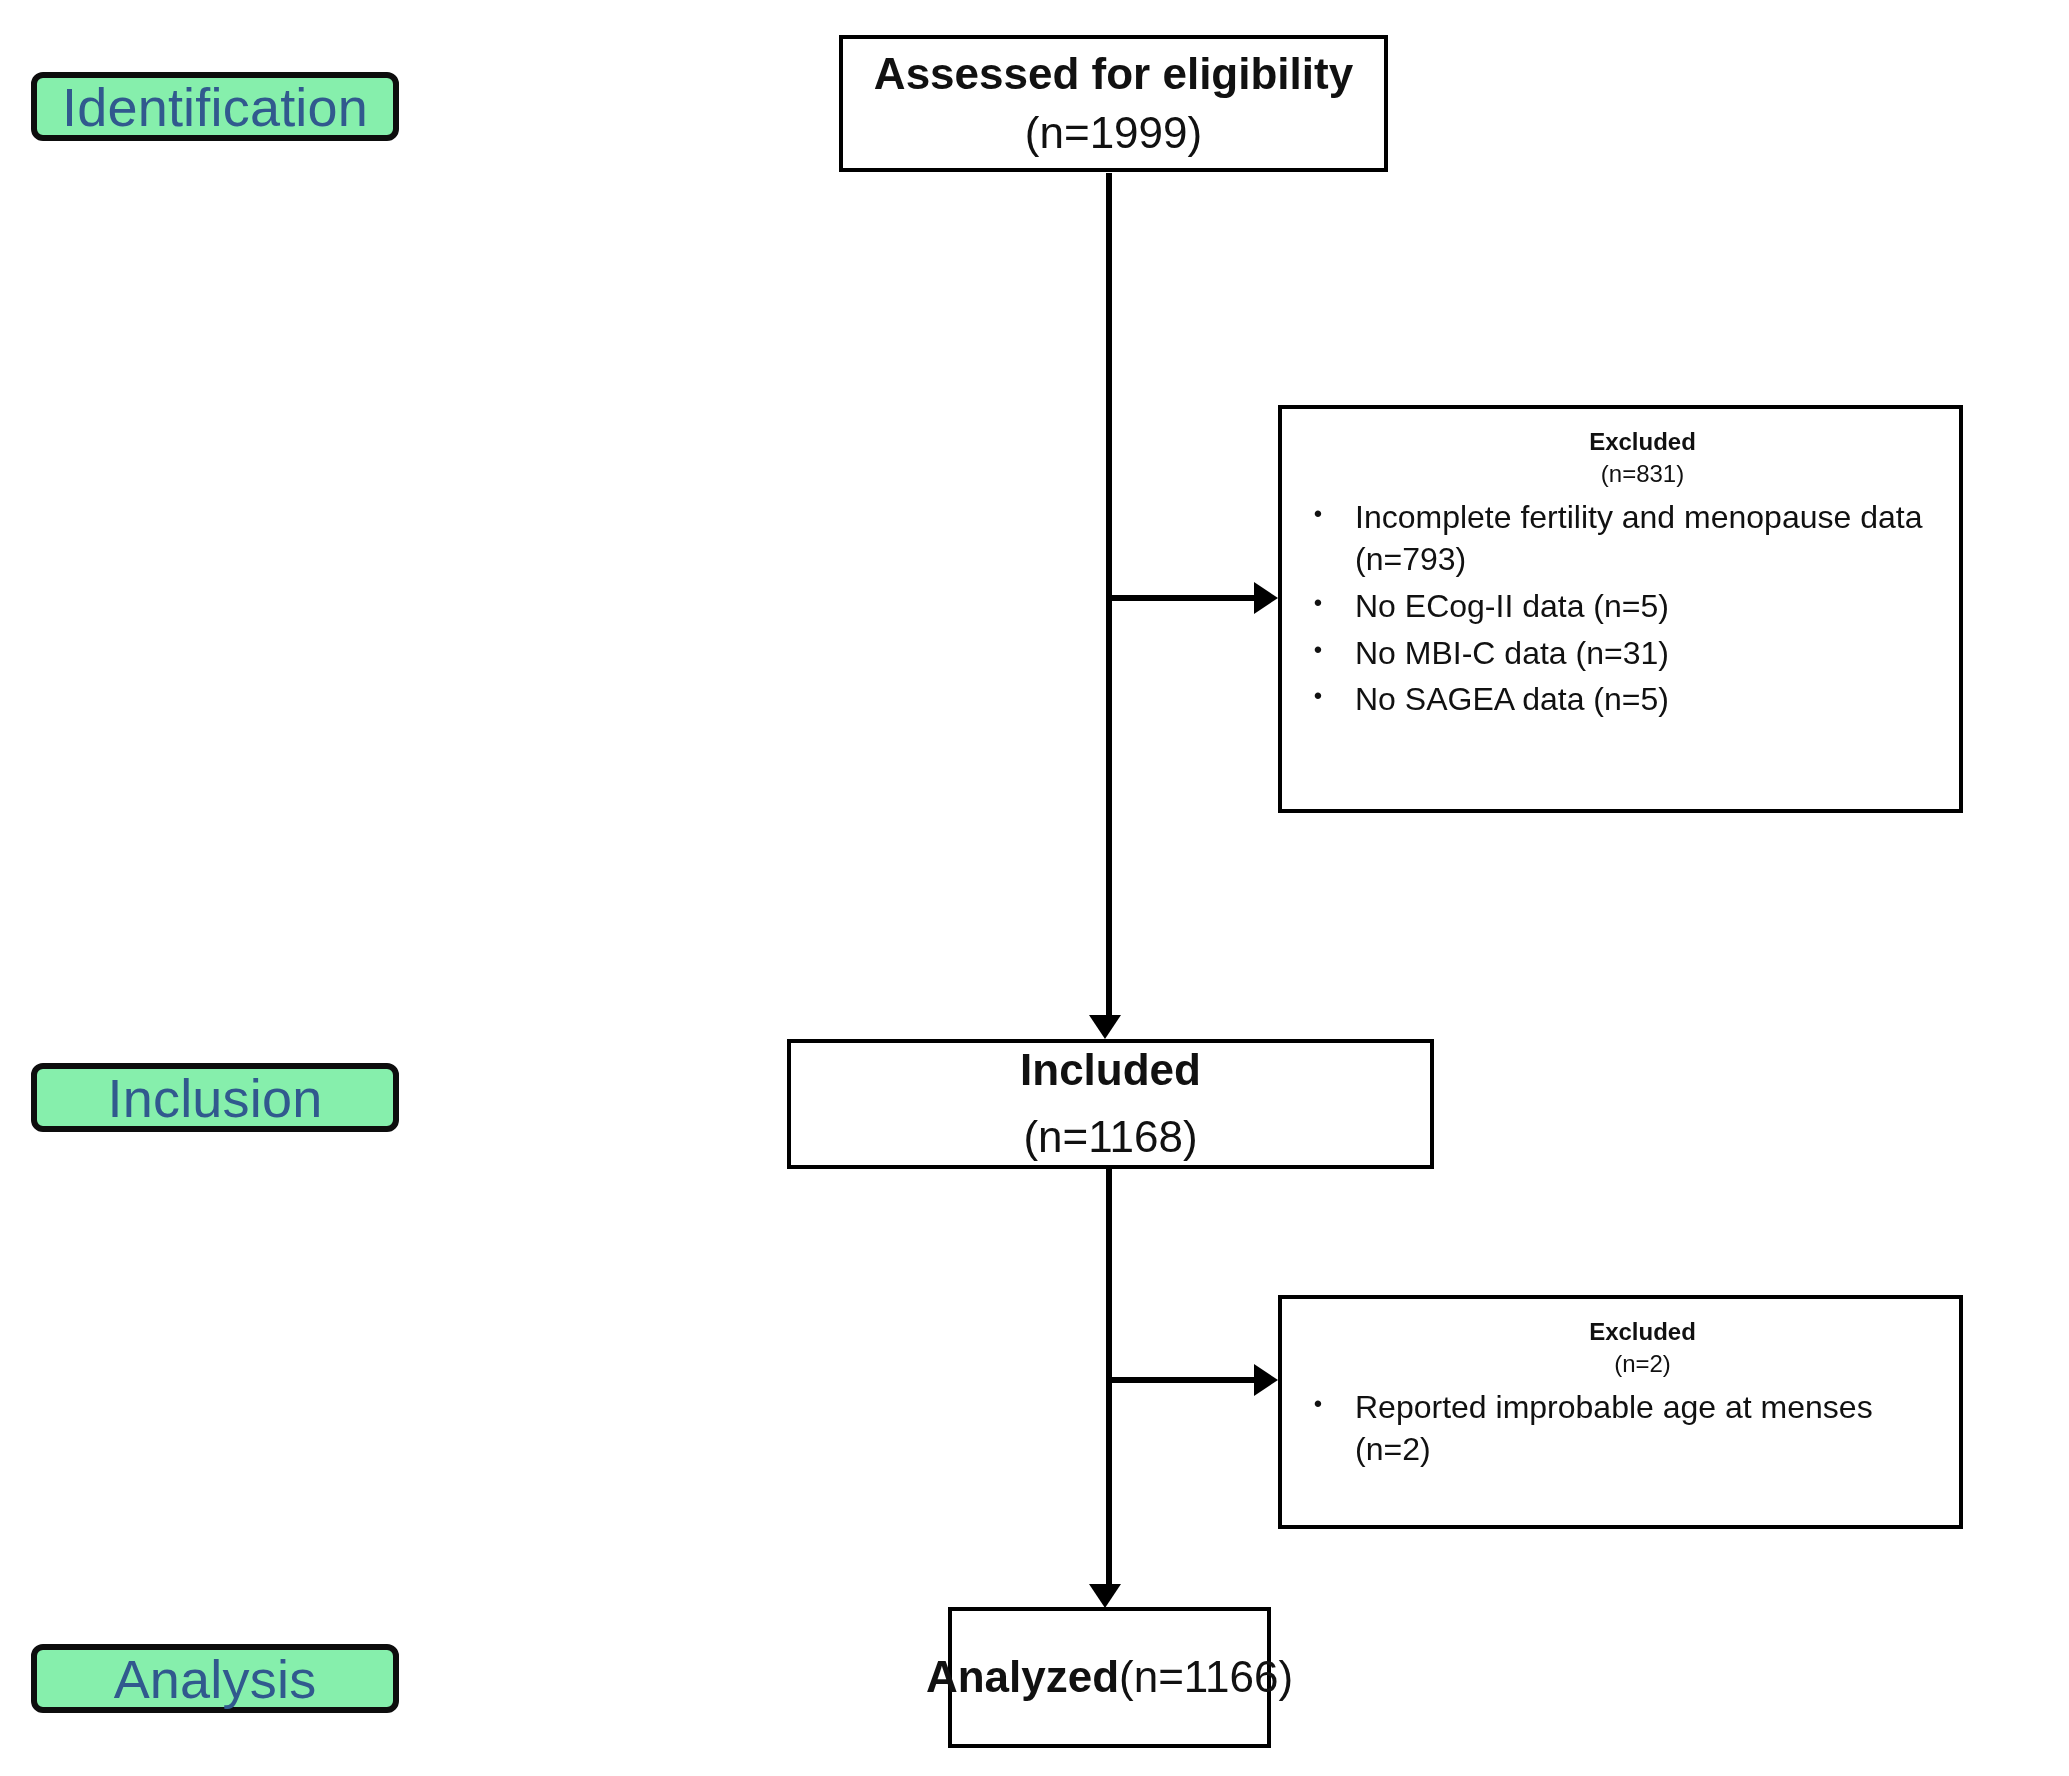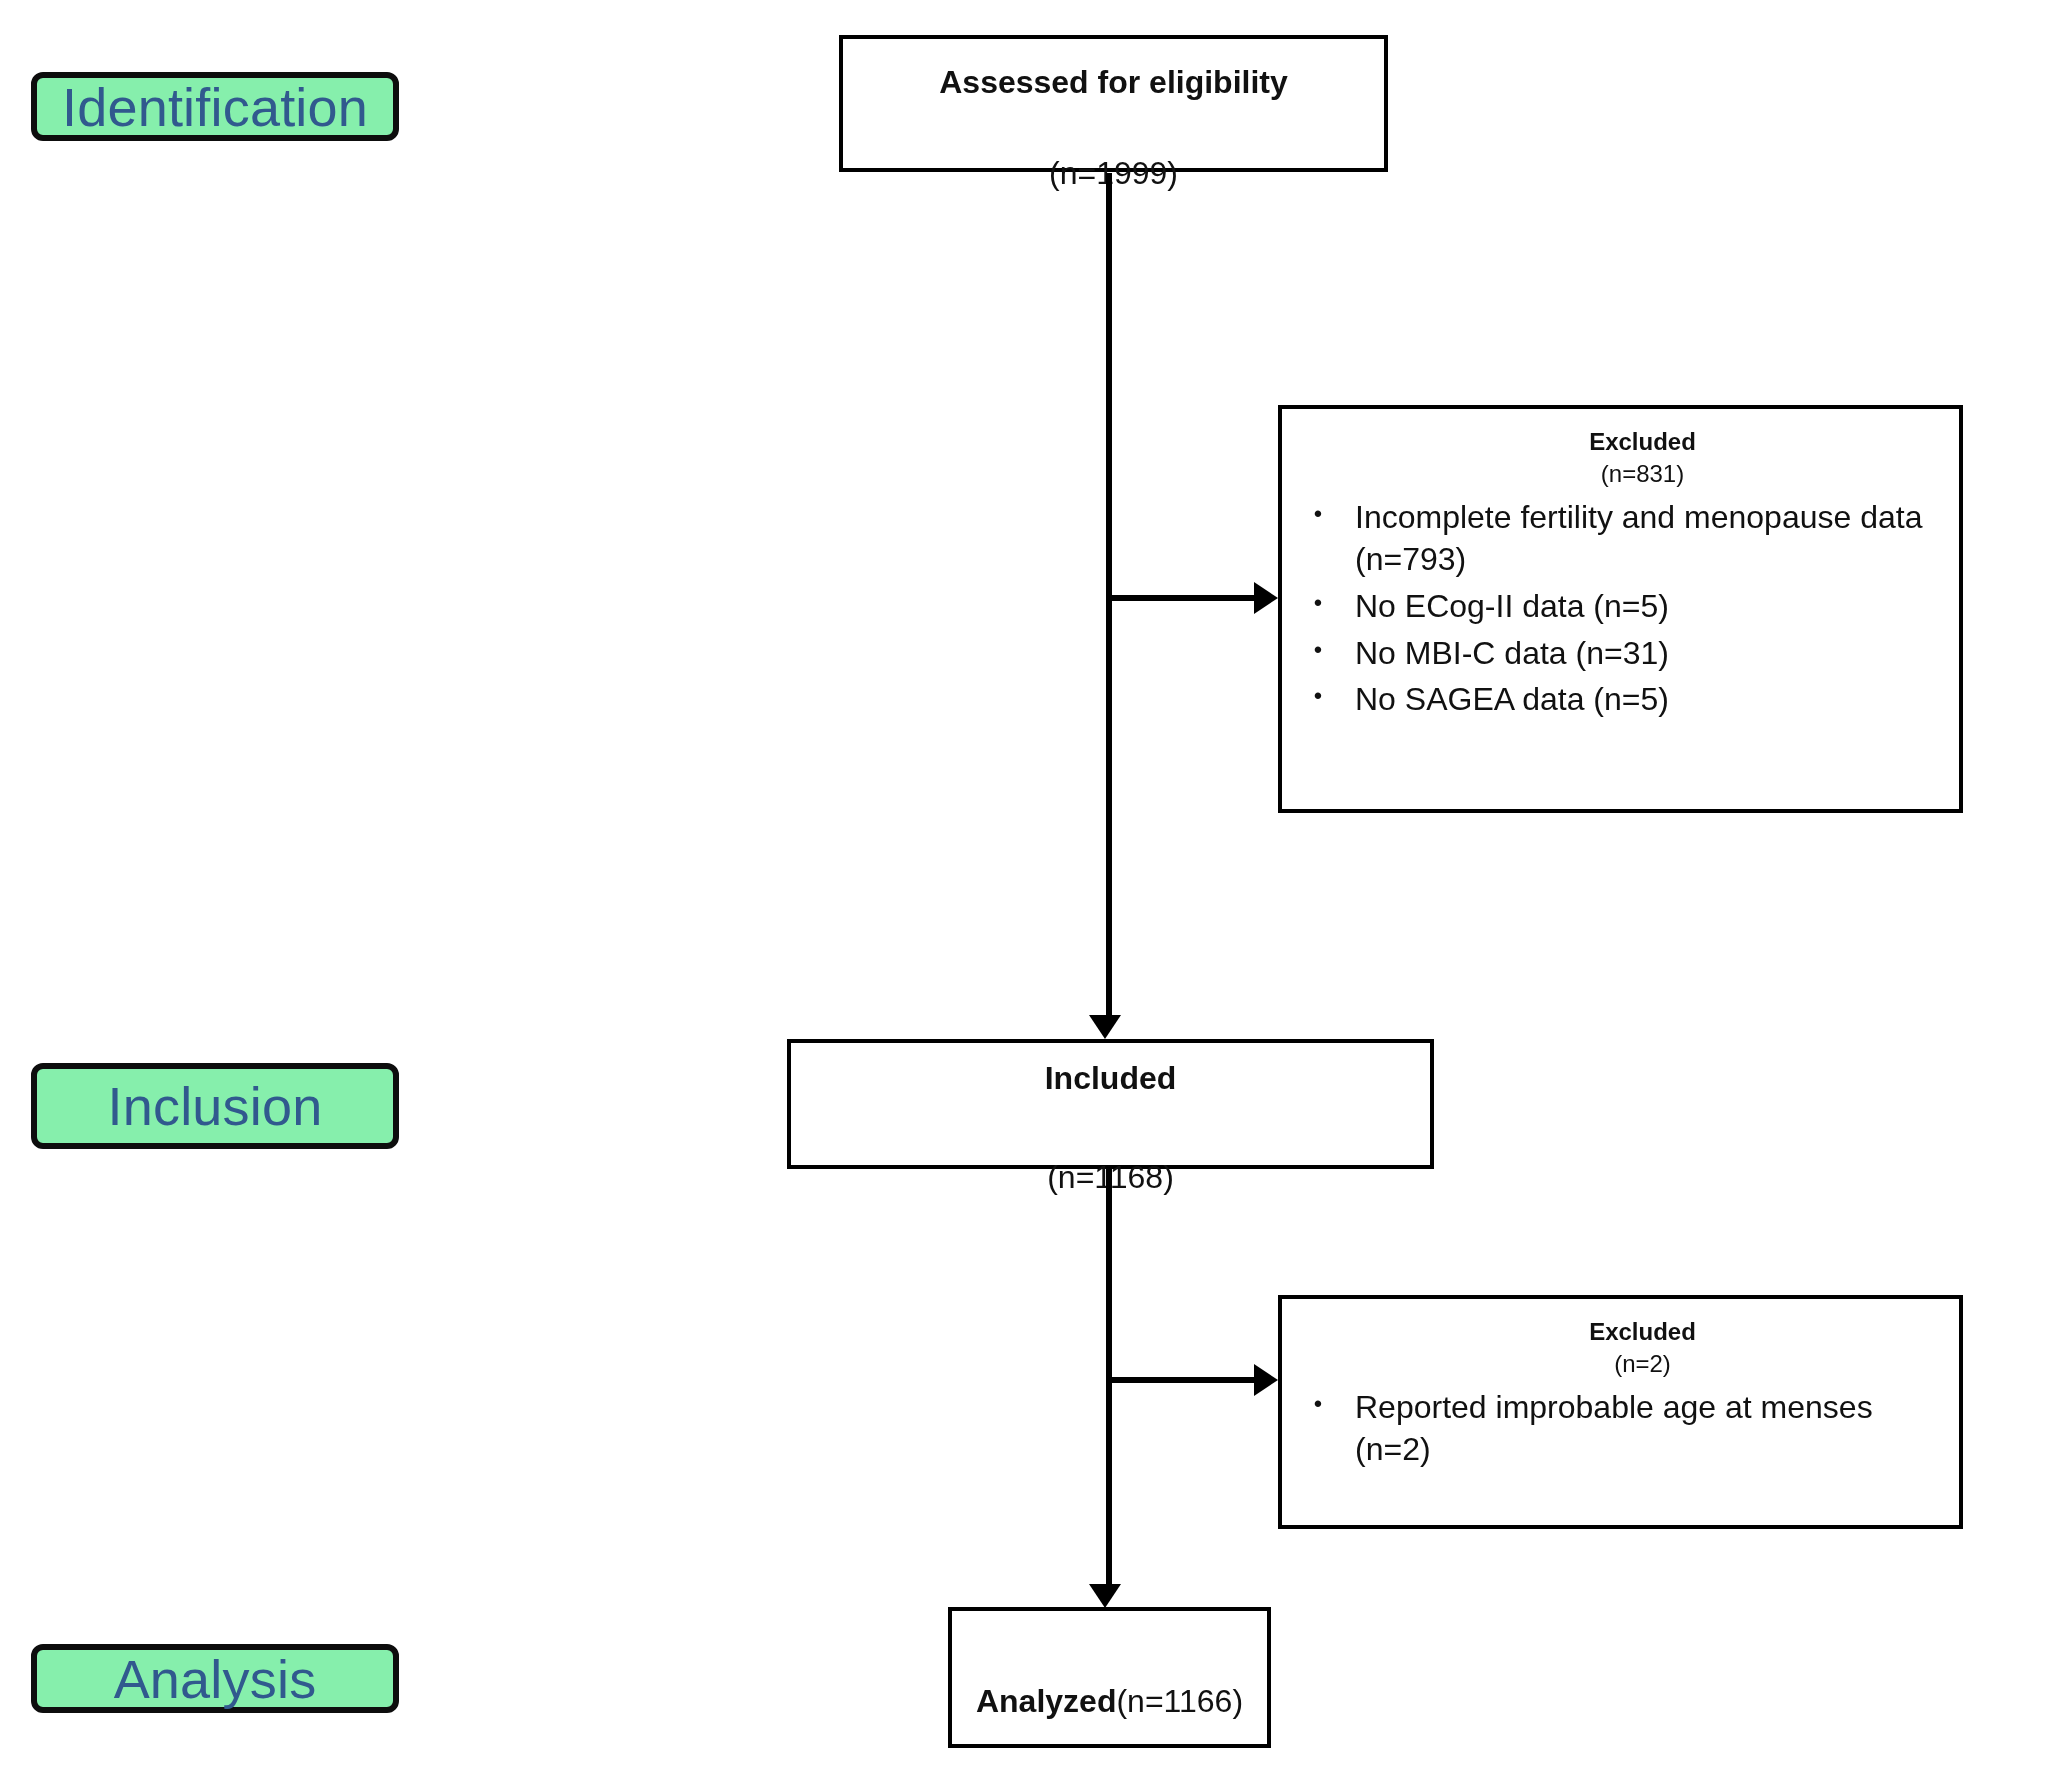--- a/index.html
+++ b/index.html
@@ -27,36 +27,35 @@
     display: flex;
     align-items: center;
     justify-content: center;
     color: #31598e;
     font-size: 54px;
     letter-spacing: 0.2px;
     line-height: 1;
     white-space: nowrap;
   }
   #badge-identification { left: 31px;  top: 72px;   width: 368px; height: 69px; }
-  #badge-inclusion      { left: 31px;  top: 1063px; width: 368px; height: 86px; }
+  #badge-inclusion      { left: 31px;  top: 1063px; width: 368px; height: 69px; }
   #badge-analysis       { left: 31px;  top: 1644px; width: 368px; height: 69px; }
 
   
   .flow-box {
     position: absolute;
     box-sizing: border-box;
     background: #ffffff;
     border: 4.6px solid #000000;
     color: #111111;
   }
   .flow-box .center {
     text-align: center;
-    font-size: 32px;
+    font-size: 44px;
     line-height: 1.34;
-    margin-top: 48px;
   }
   .flow-box .bold { font-weight: bold; }
 
   #box-assessed {
     left: 839px; top: 35px; width: 549px; height: 137px;
     display: flex; flex-direction: column;
     align-items: center; justify-content: center;
   }
   #box-included {
     left: 787px; top: 1039px; width: 647px; height: 130px;

